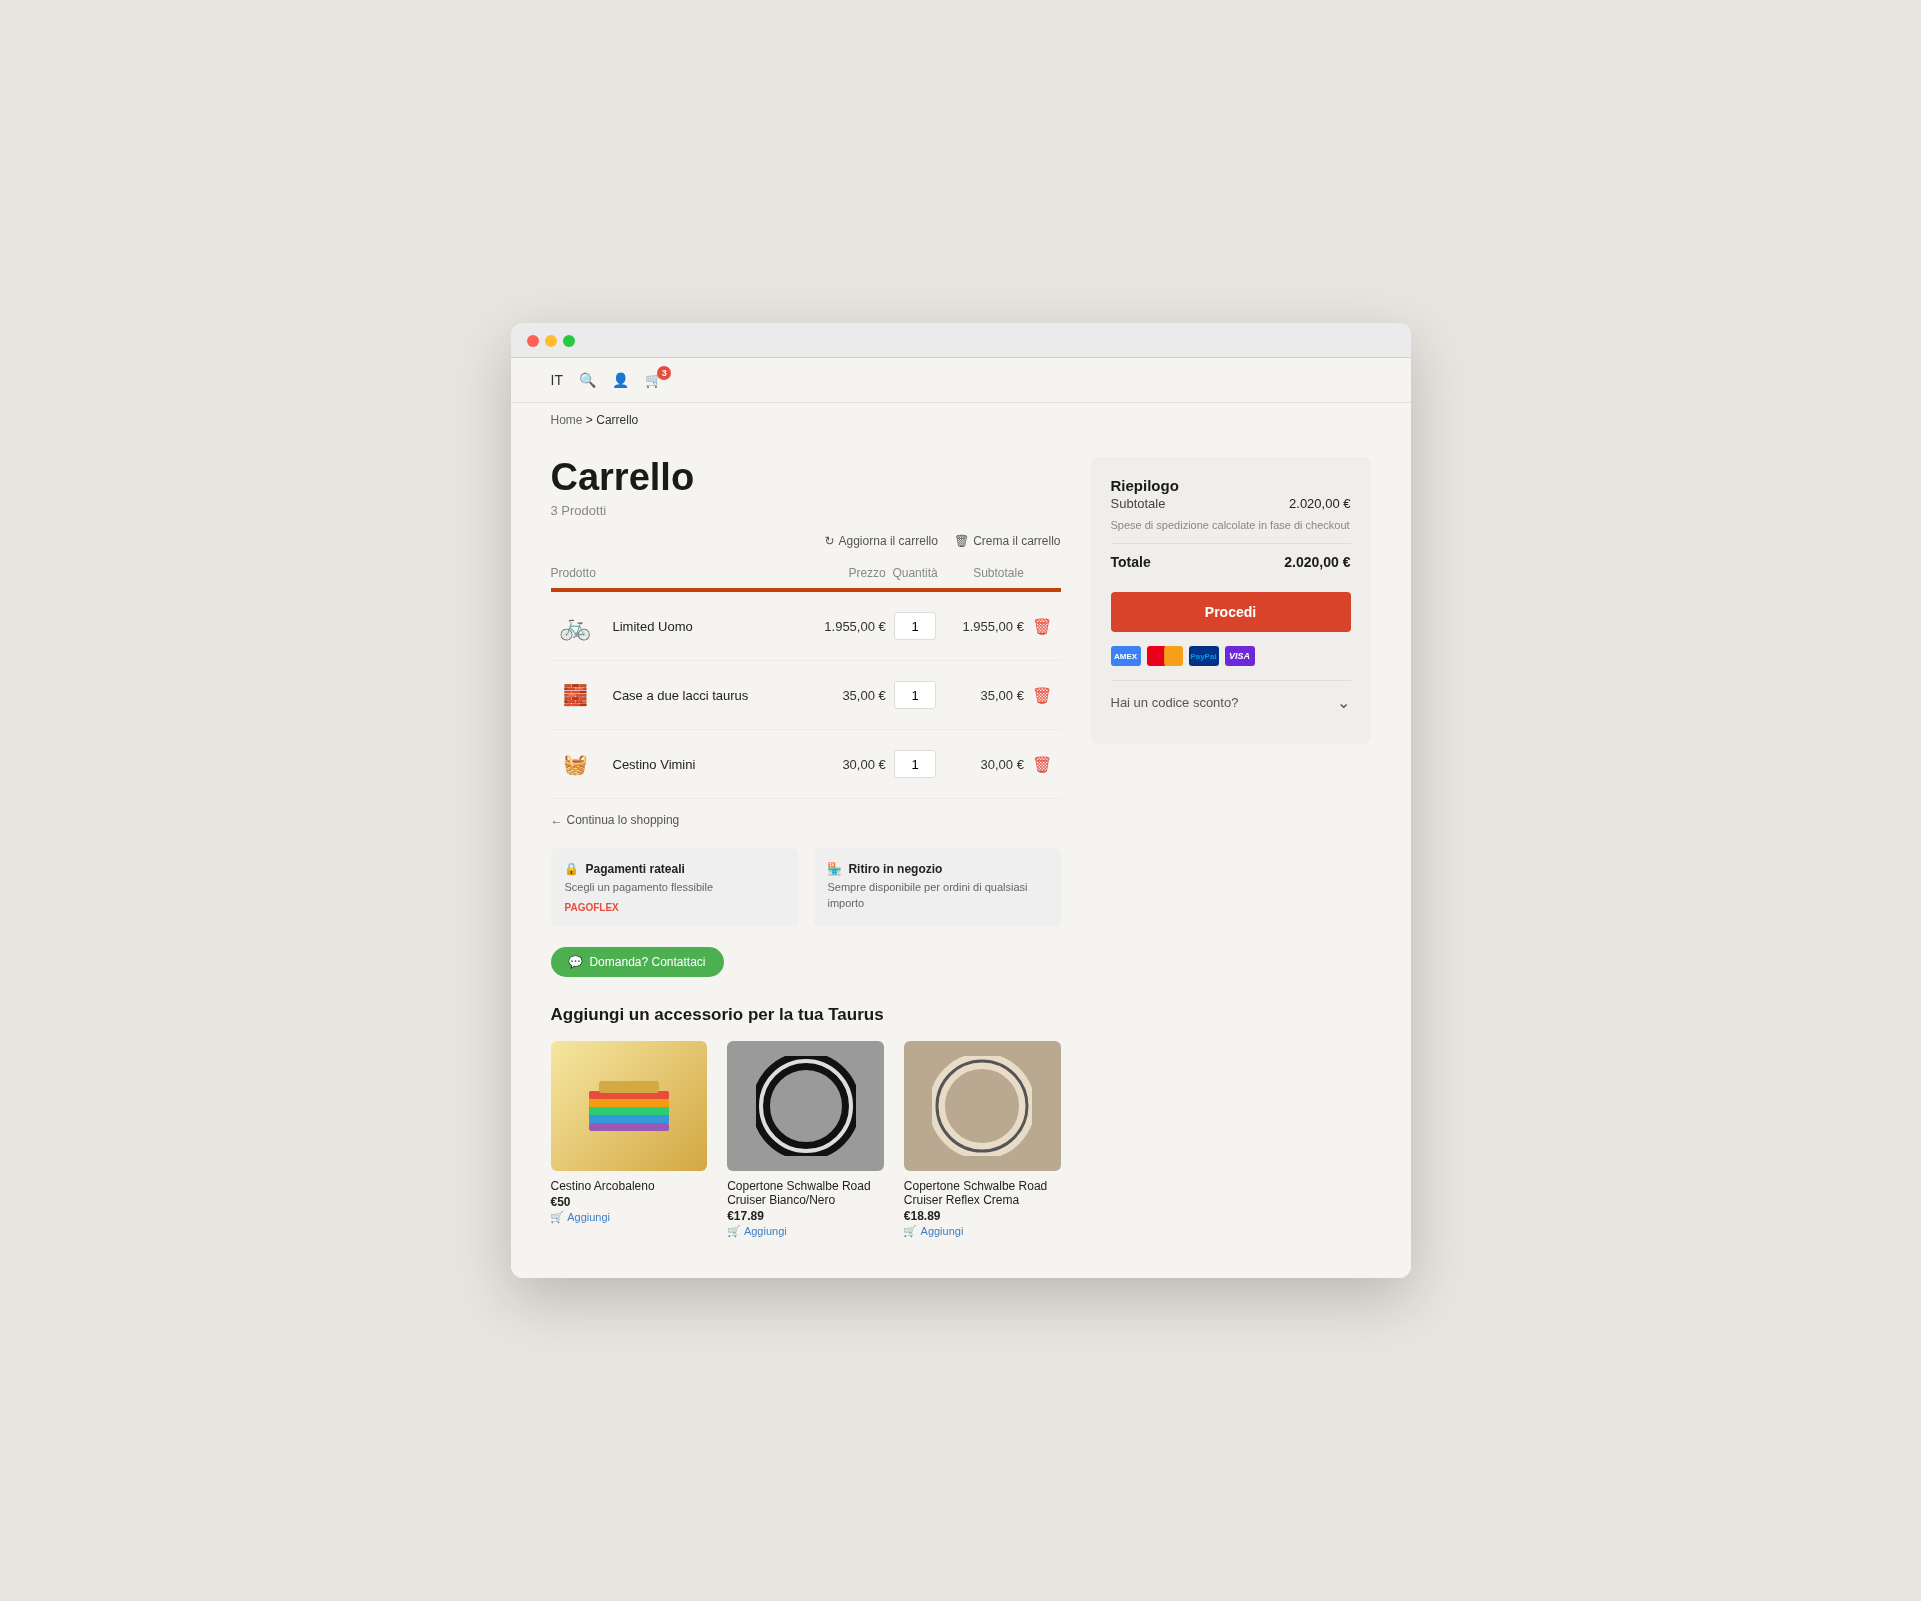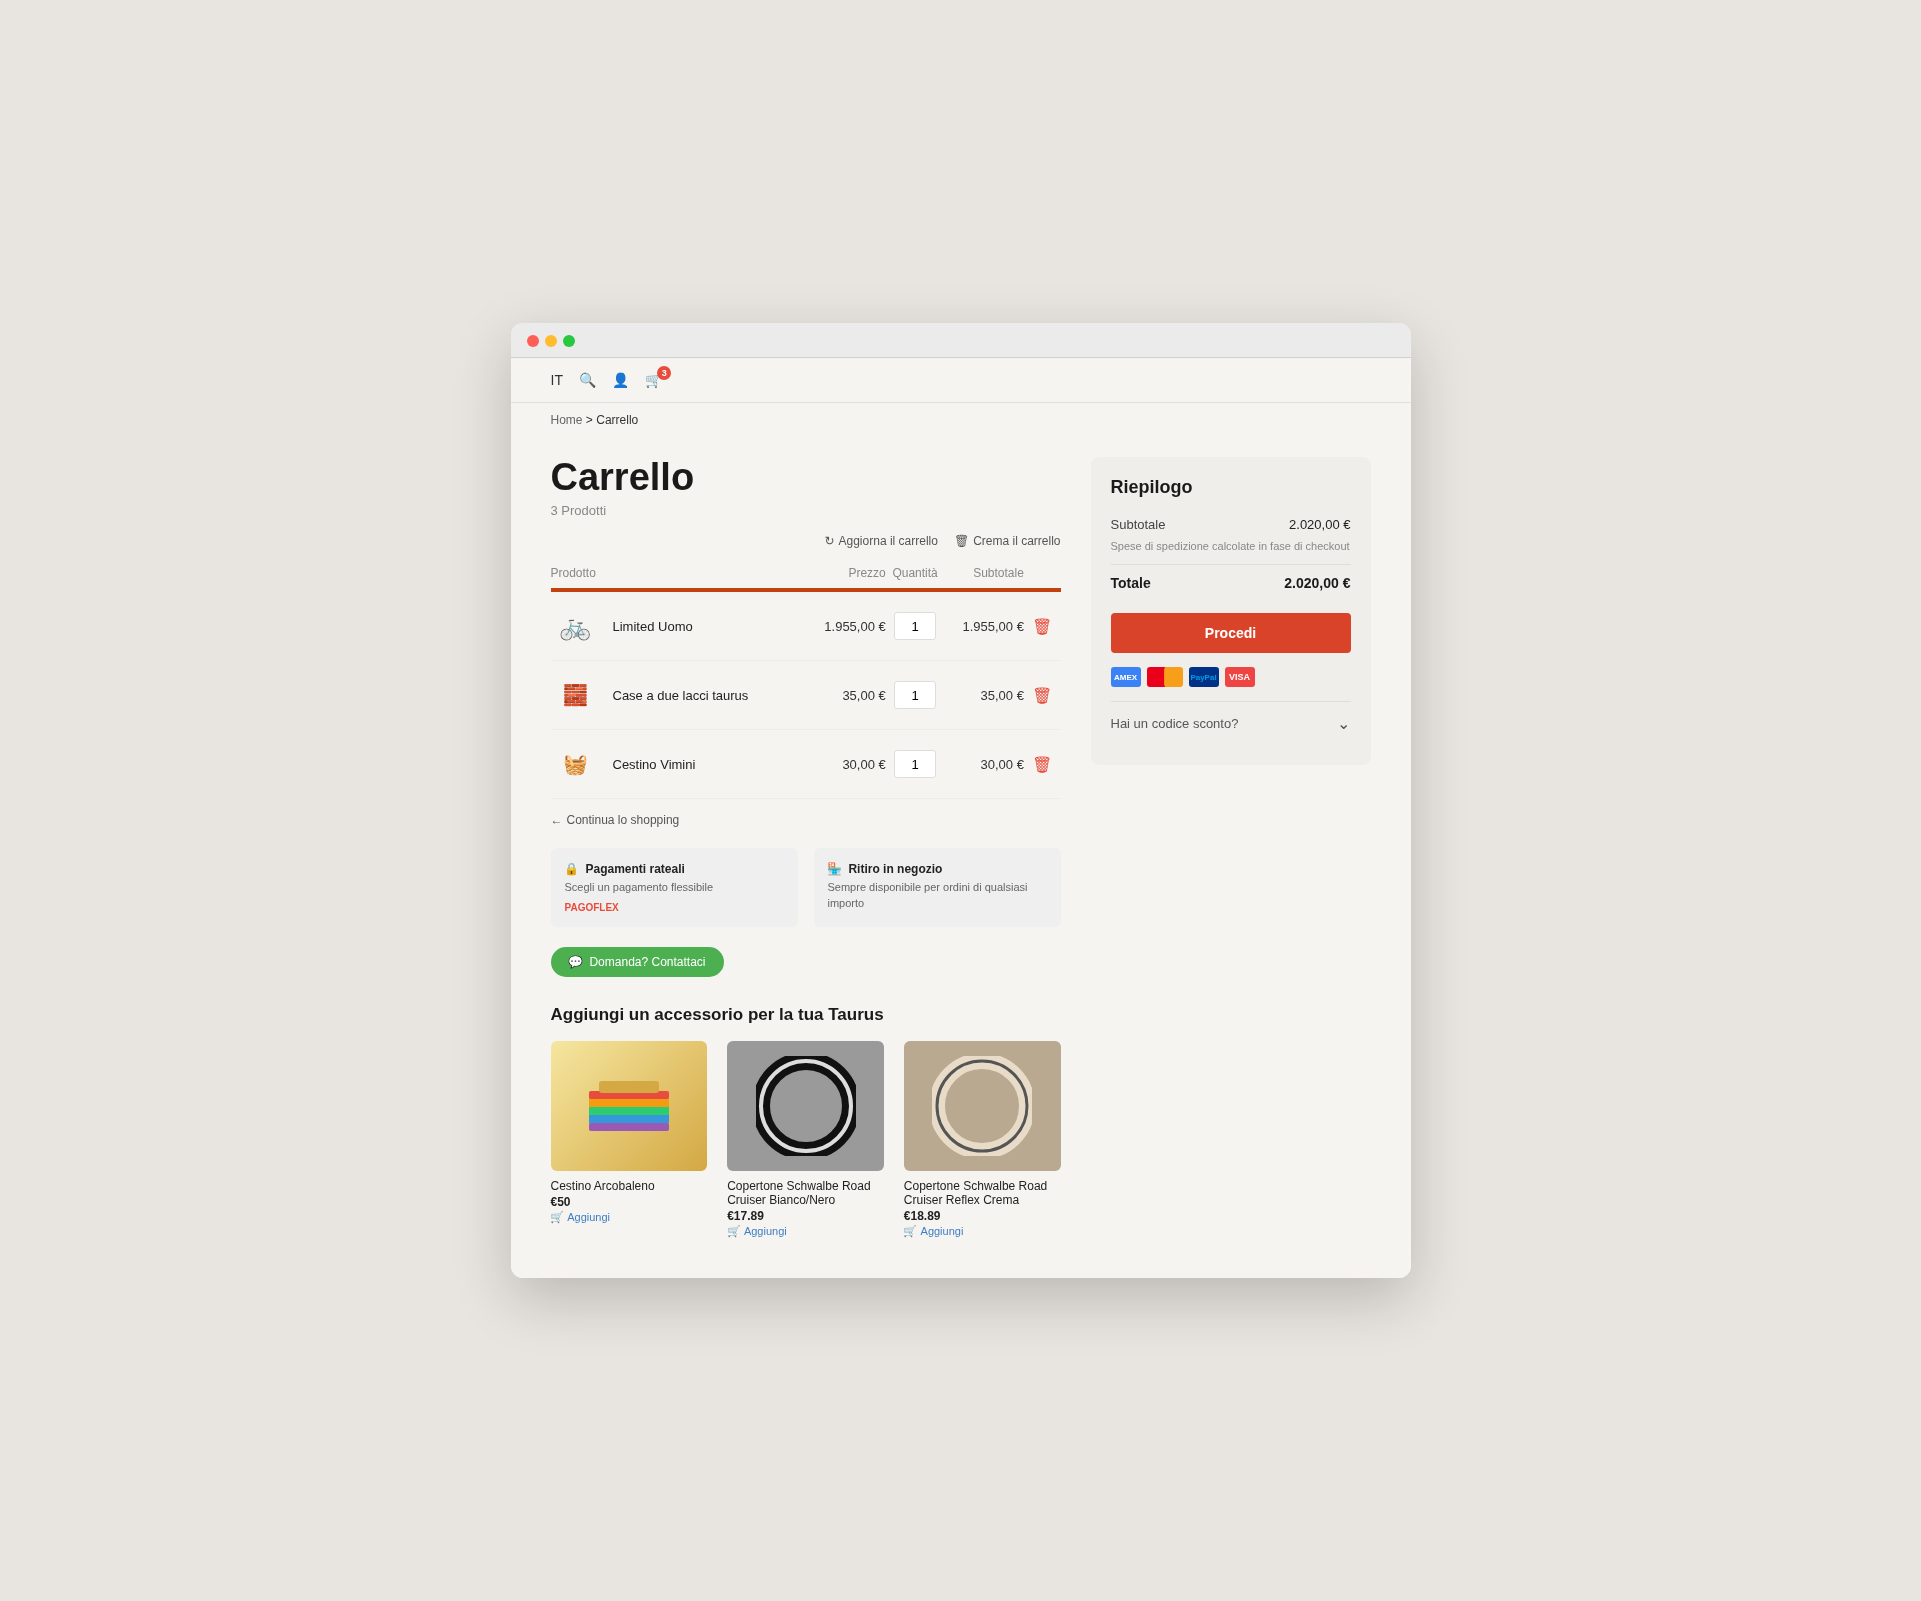--- a/index.html
+++ b/index.html
@@ -322,24 +322,24 @@
       gap: 3px;
       margin-top: 2px;
     }
     
     .summary-box {
       background: #f0eeeb;
       border-radius: 8px;
       padding: 20px;
     }
     .summary-title {
-      font-size: 18px;
+      font-size: 15px;
       font-weight: 700;
       color: #1a1a1a;
-      margin-bottom: 19px;
+      margin-bottom: 2px;
     }
     .summary-row {
       display: flex;
       justify-content: space-between;
       align-items: center;
       margin-bottom: 8px;
     }
     .summary-label {
       font-size: 13px;
       color: #444;
@@ -402,21 +402,21 @@
     .pi-mc::after {
       content: '';
       position: absolute;
       right: 3px;
       width: 16px; height: 20px;
       background: #f79e1b;
       border-radius: 3px;
       opacity: 0.9;
     }
     .pi-pp { background: #003087; color: #009cde; font-size: 9px; }
-    .pi-visa { background: #ef4444; color: white; font-size: 9px; }
+    .pi-visa { background: #6d28d9; color: white; font-style: italic; font-size: 9px; }
     .discount-row {
       display: flex;
       justify-content: space-between;
       align-items: center;
       padding: 12px 0;
       border-top: 1px solid #ddd;
       cursor: pointer;
     }
     .discount-label {
       font-size: 13px;

